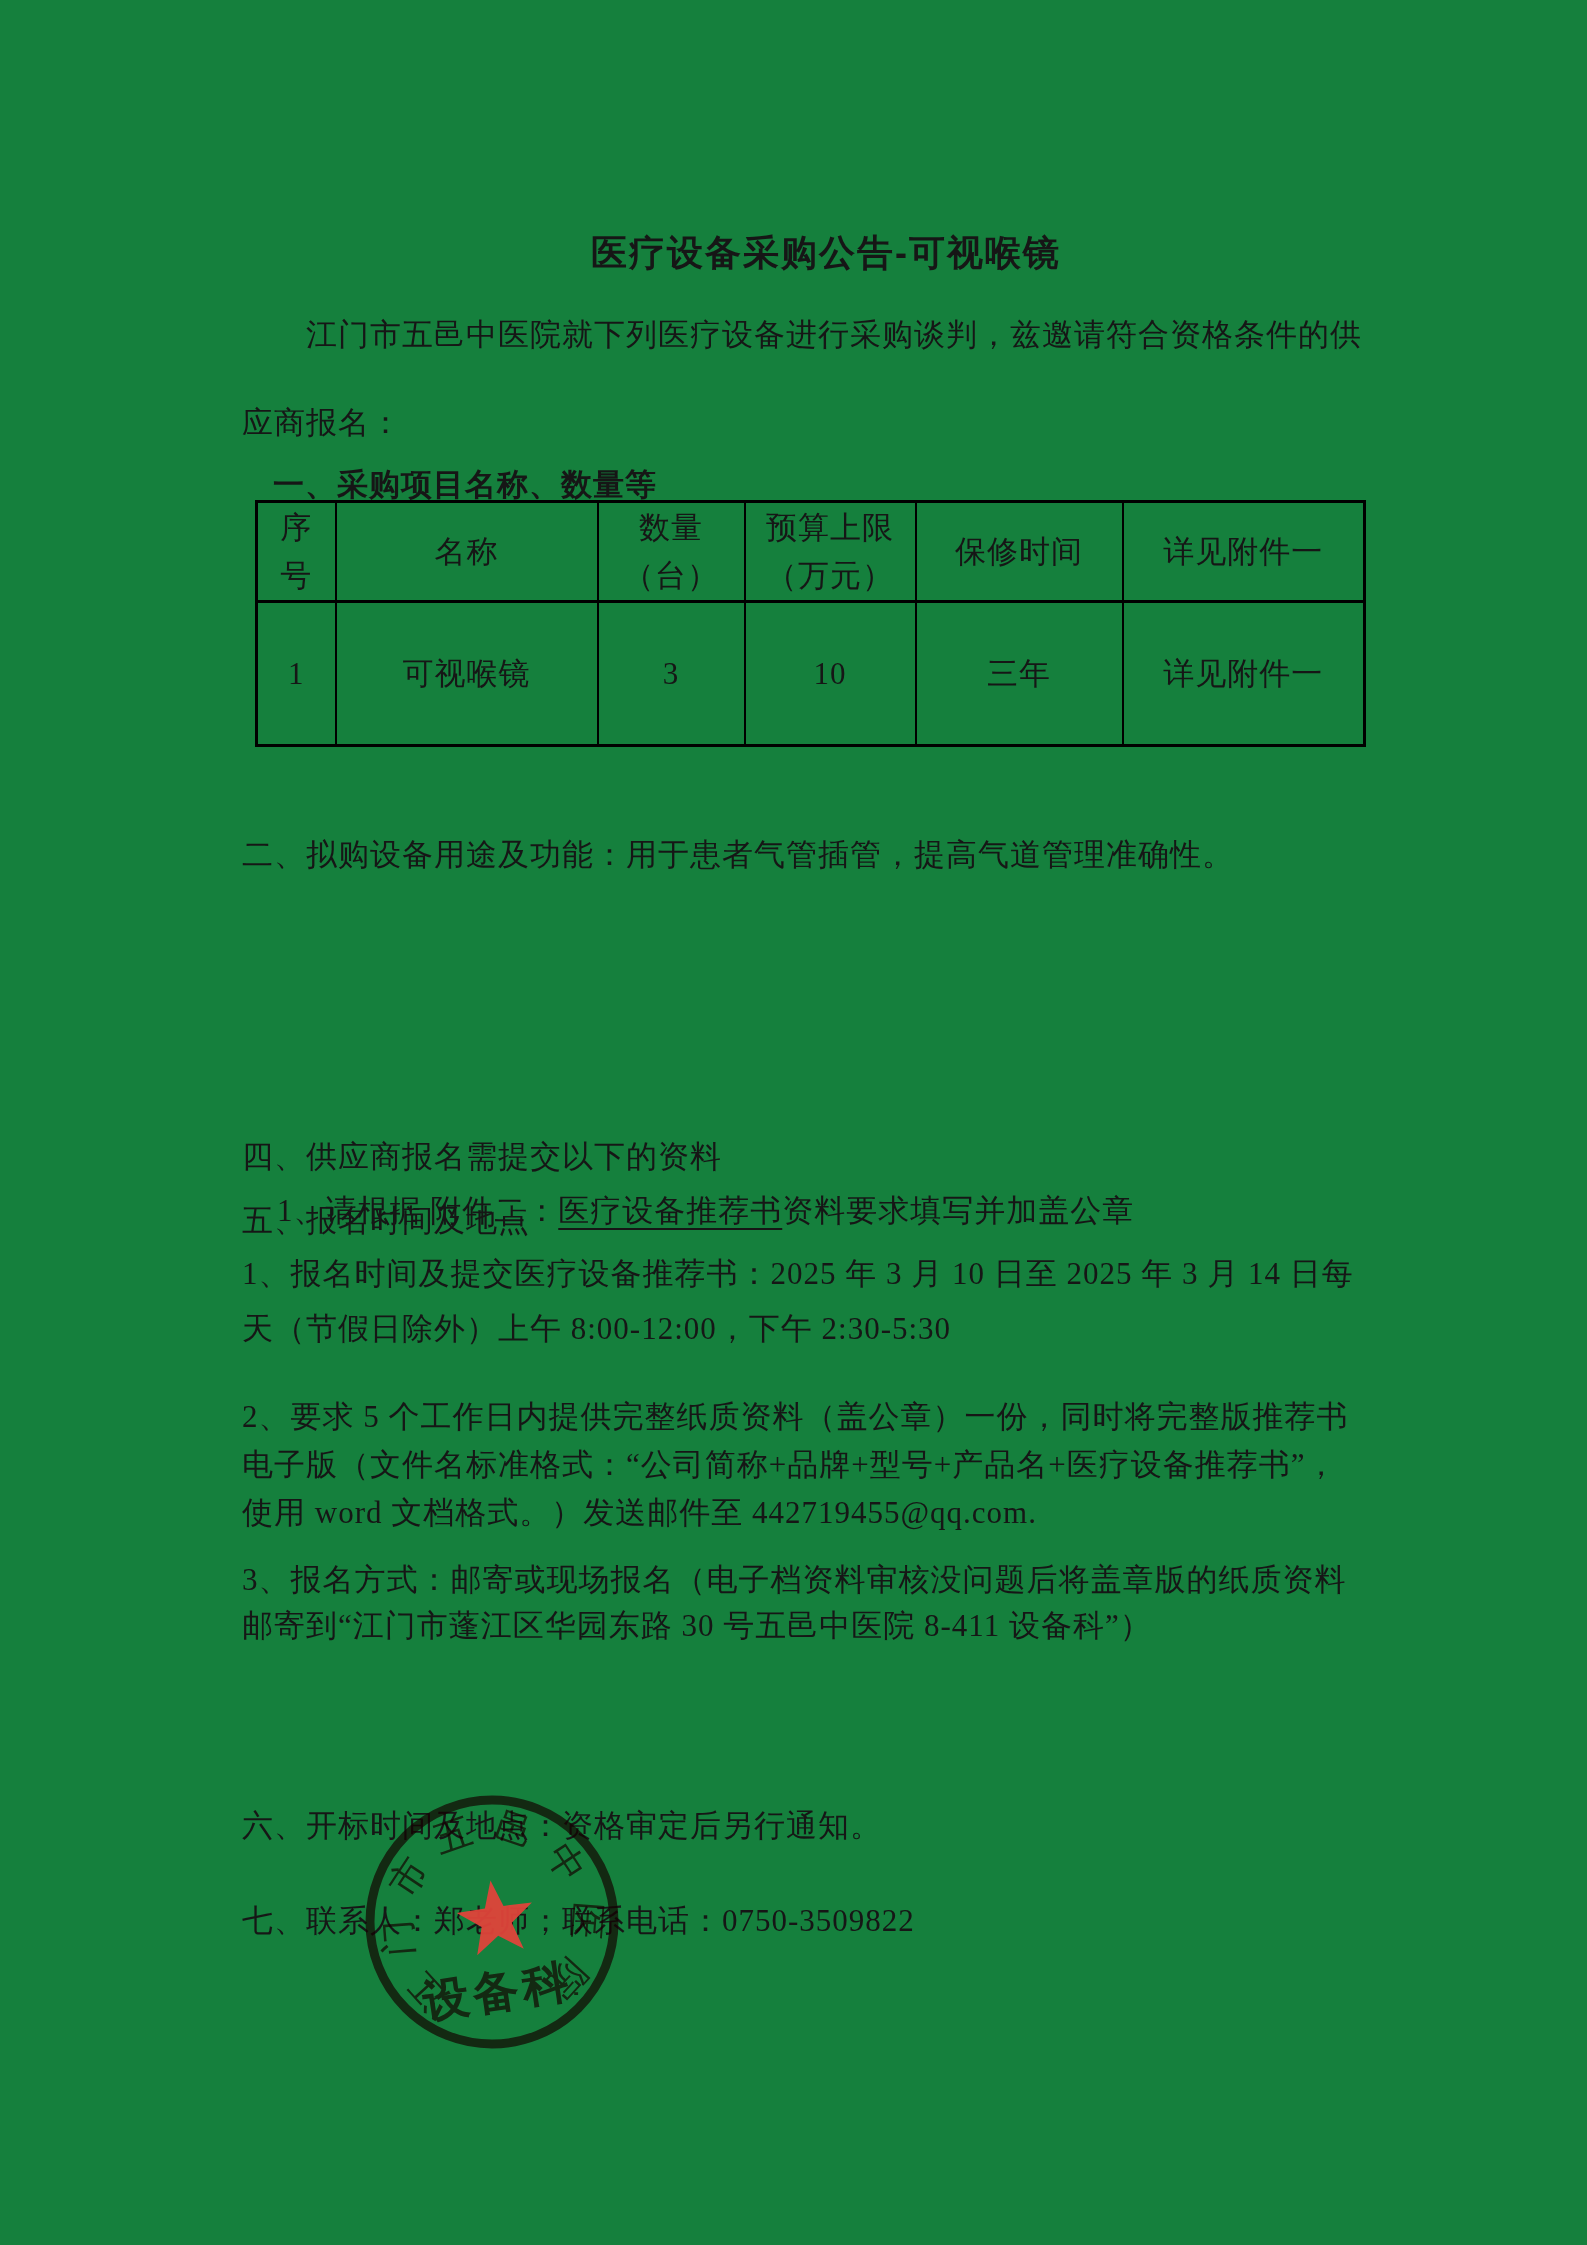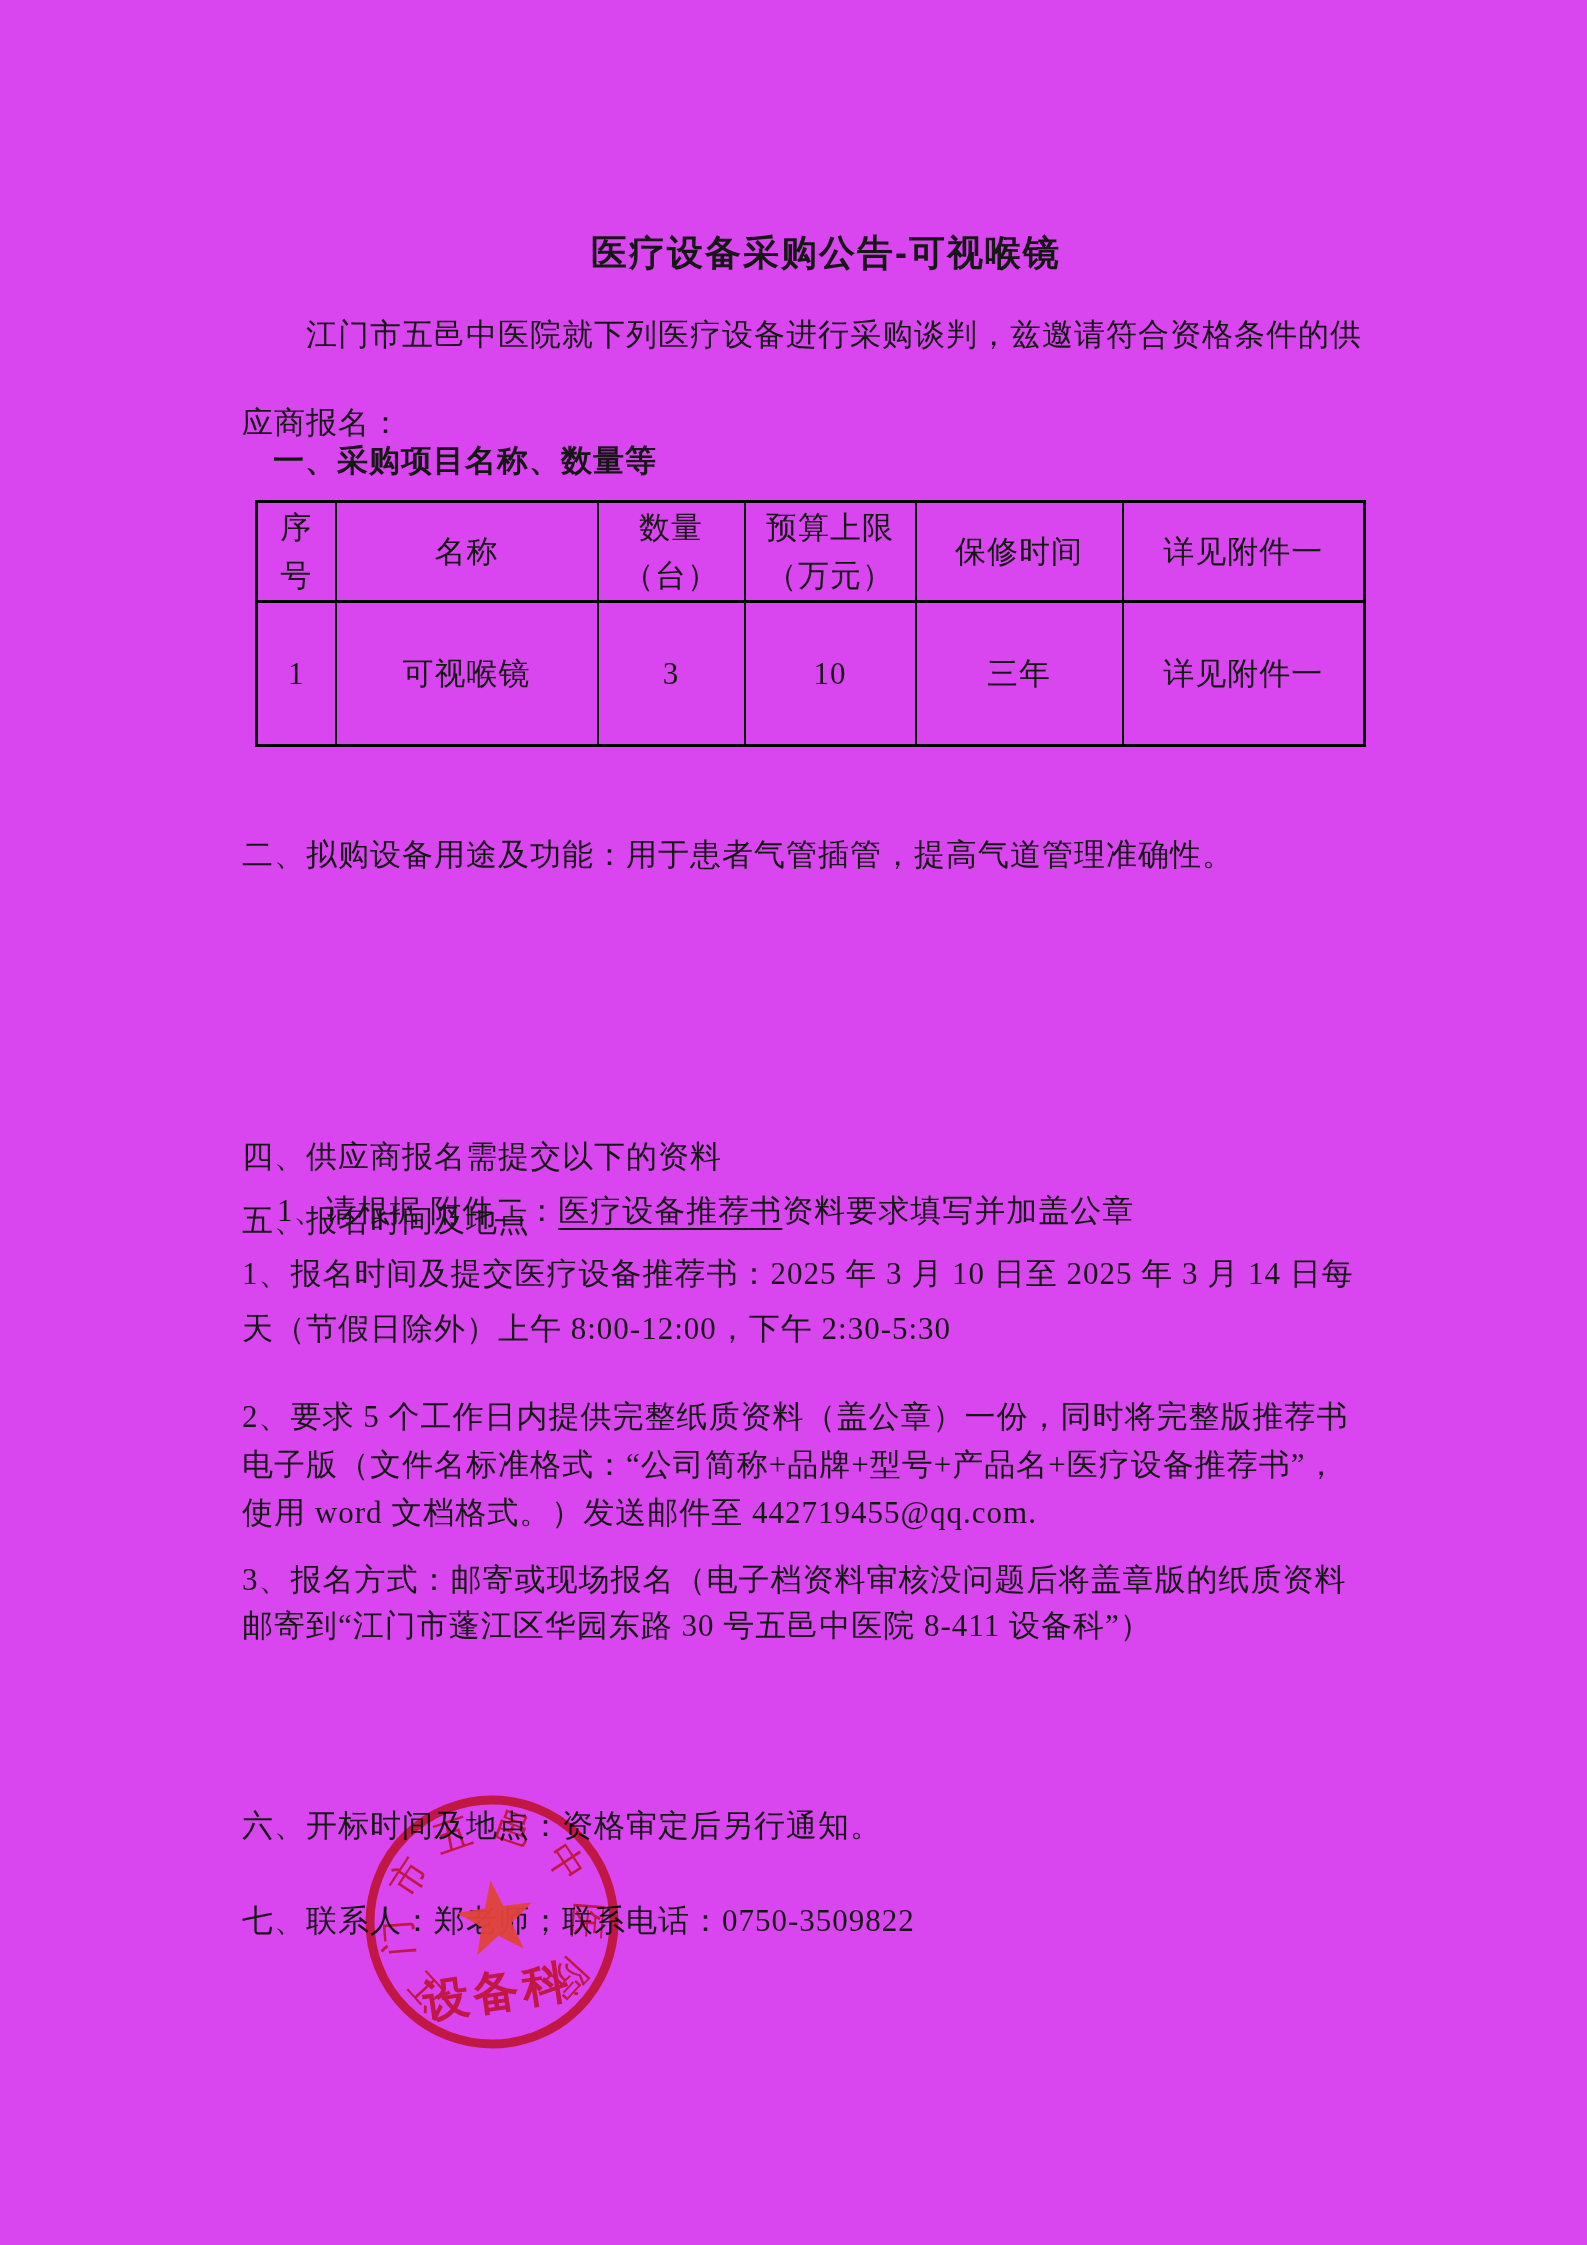--- a/index.html
+++ b/index.html
@@ -1,27 +1,27 @@
 <!DOCTYPE html>
 <html><head>
 <meta charset="utf-8">
 <style>
   html,body{margin:0;padding:0;background:#ffffff;}
   .page{
-    position:relative;width:1587px;height:2245px;background:#d946ef;color:#161616;
+    position:relative;width:1587px;height:2245px;background:#15803d;color:#161616;
     font-family:"Liberation Serif",serif;font-size:31px;letter-spacing:1px;overflow:hidden;
   }
   .blk{position:absolute;left:242px;width:1168px;}
   .pre{white-space:pre-line;}
   .sans{font-family:Liberation Serif, serif;}
   .bd{font-weight:400;}
   .doc-title{top:231px;text-align:center;font-family:"Liberation Sans",sans-serif;
     font-weight:700;font-size:36px;letter-spacing:2px;line-height:44px;}
   .intro{top:291px;line-height:88px;text-indent:64px;}
-  .sec1-h{position:absolute;left:273px;top:439px;font-weight:700;line-height:44px;}
+  .sec1-h{position:absolute;left:273px;top:463px;font-weight:700;line-height:44px;}
   table.proc{position:absolute;left:255px;top:500px;width:1108px;border-collapse:collapse;
     table-layout:fixed;border:3px solid #000;}
   table.proc td{border:2px solid #000;padding:0;text-align:center;vertical-align:middle;}
   table.proc tr.head td{height:97px;border-bottom:3px solid #000;}
   table.proc tr.bodyrow td{height:141px;}
   .hcell{display:flex;flex-direction:column;justify-content:center;align-items:center;line-height:48px;}
   .sec2{top:831px;line-height:48px;}
   .sec3{top:906px;}
   .sec3 .h{line-height:48px;}
   .sec3 p{margin:0;line-height:43px;}

